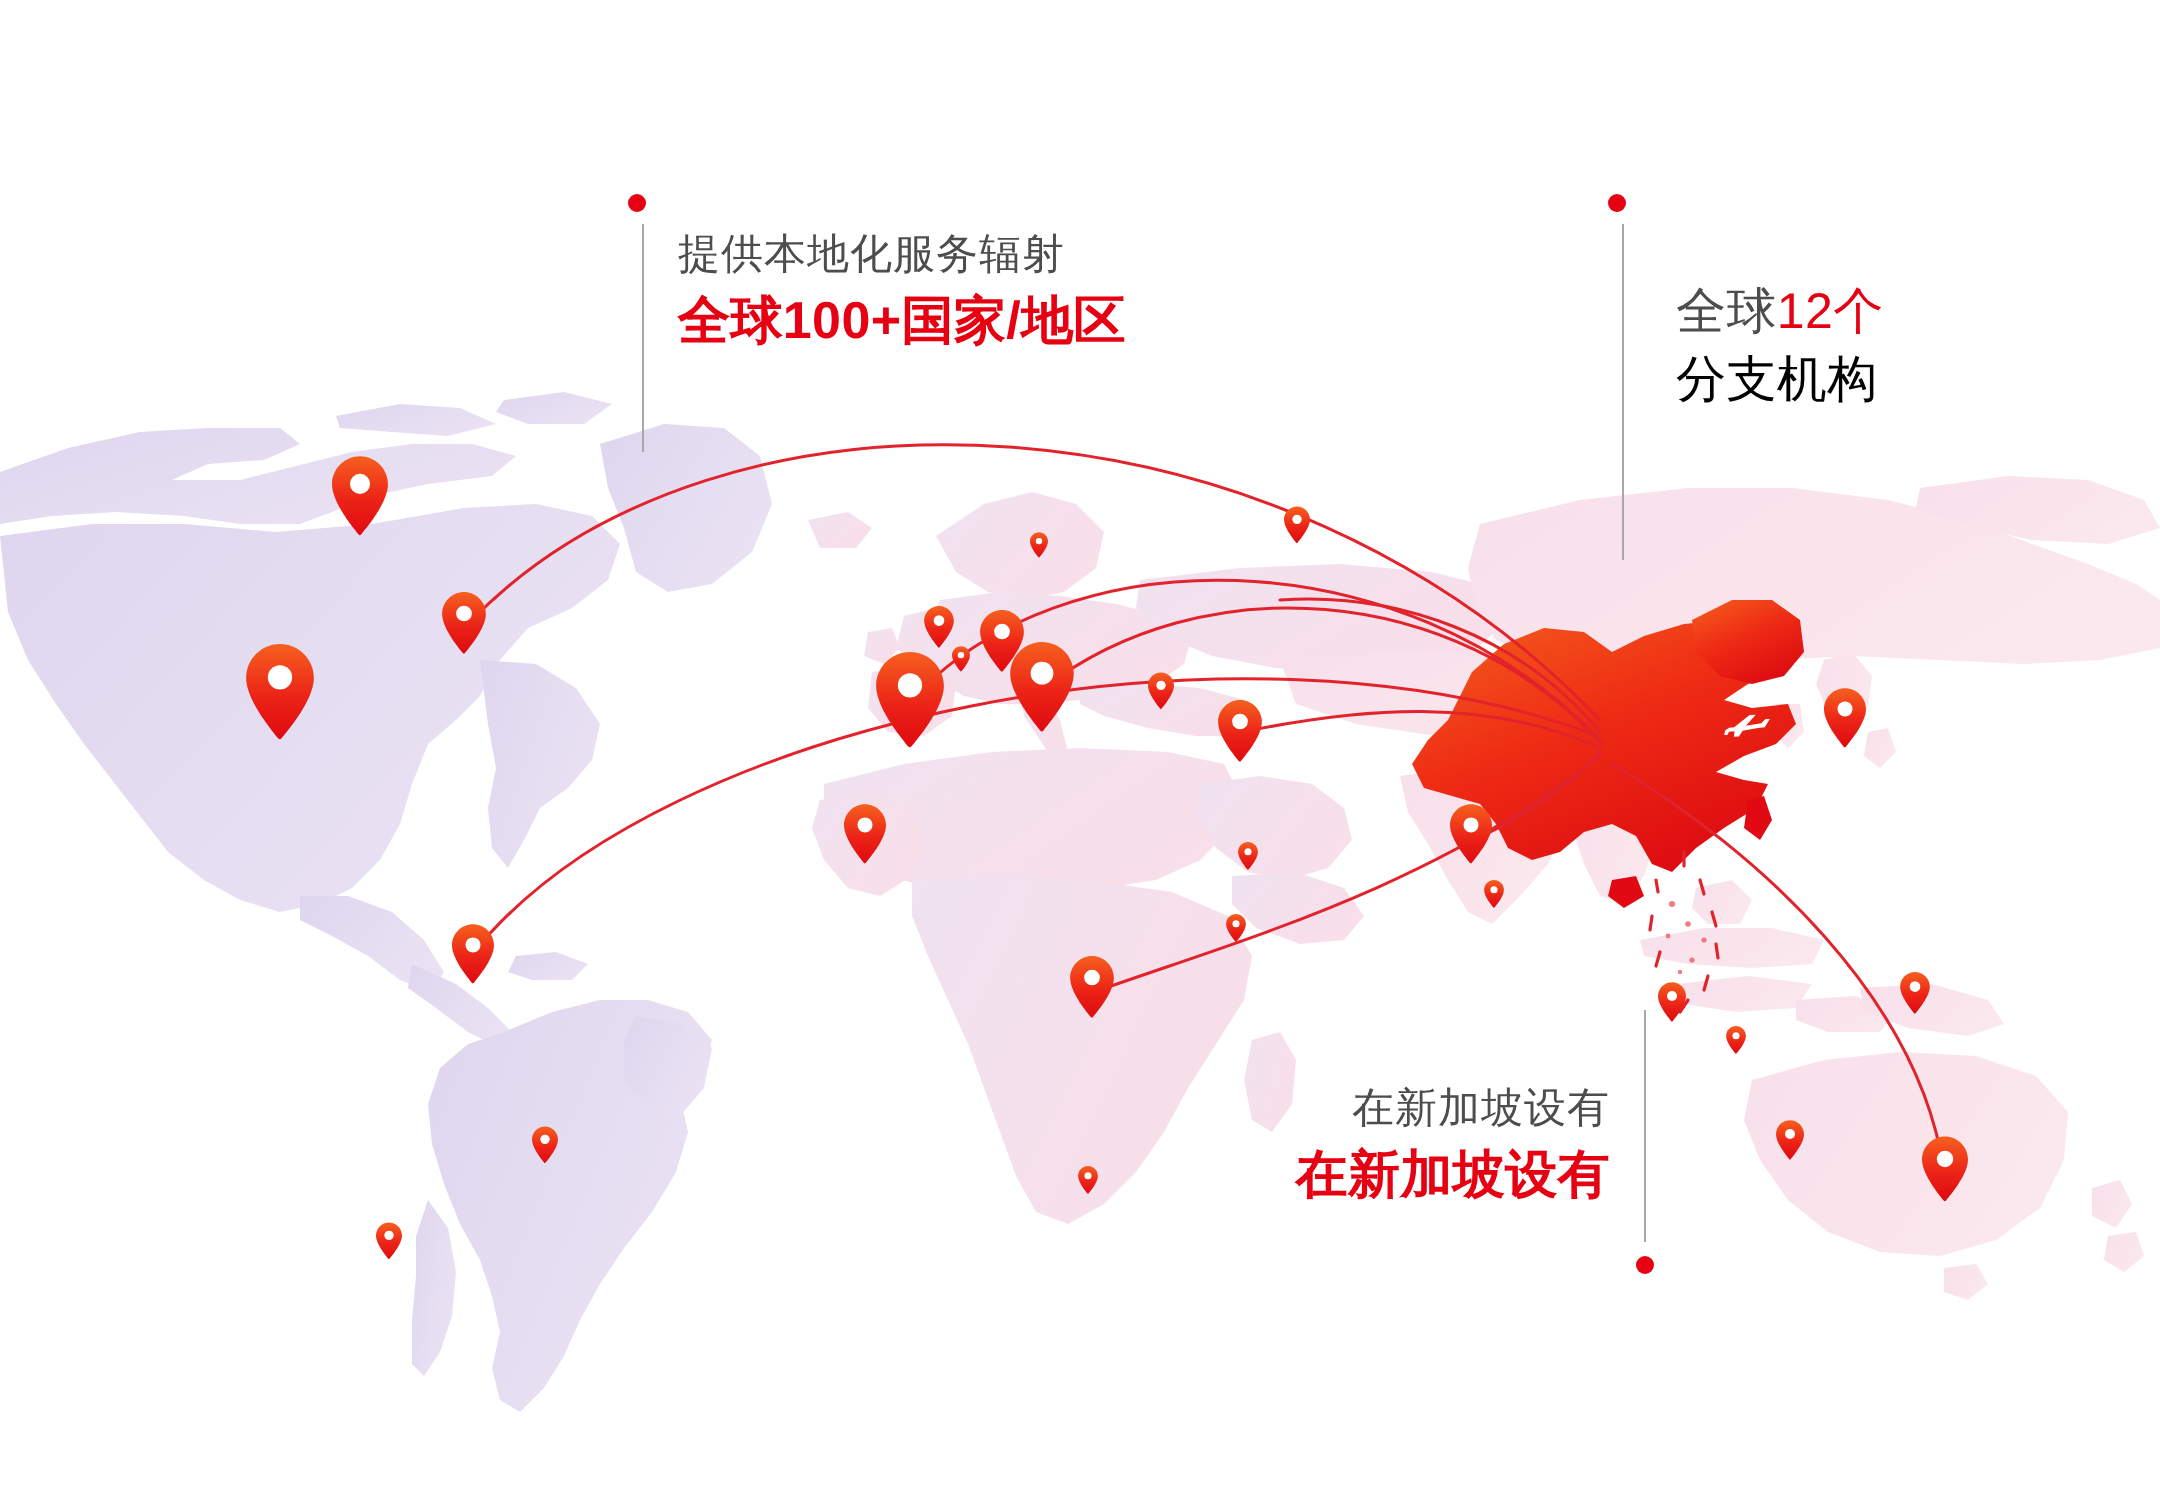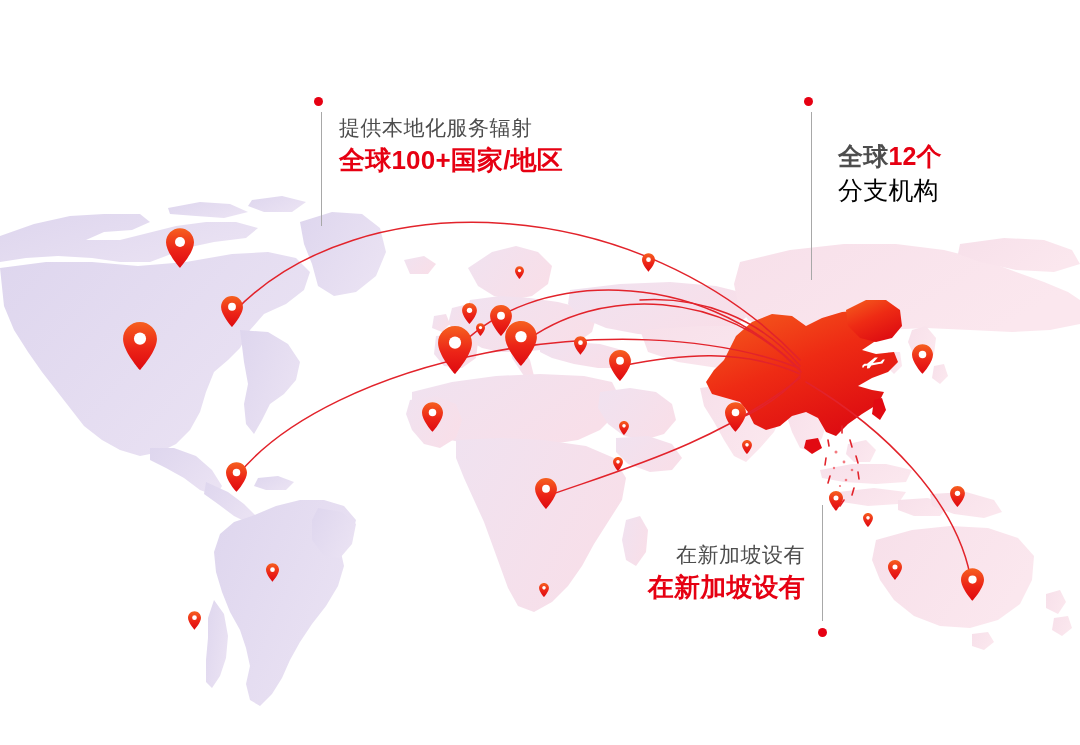--- a/index.html
+++ b/index.html
@@ -19,22 +19,22 @@
   .callout .cline{position:absolute;width:1px;}
   .ctext{position:absolute;white-space:nowrap;}
   .ctext .line1{
     font-size:21px;color:#4d4d4d;letter-spacing:.5px;line-height:1.45;
     font-weight:400;
   }
   .ctext .line2{
     font-size:26px;line-height:1.35;font-weight:bold;letter-spacing:.2px;
   }
   .ctext .mix{font-size:25px;line-height:1.35;letter-spacing:.2px;}
-  .mix .gry{color:#4d4d4d;font-weight:700;}
-  .mix .red{font-weight:bold;}
+  .mix .gry{color:#4d4d4d;font-weight:400;}
+  .mix .red{font-weight:normal;}
   .ctext.right{text-align:right;}
 </style>
 </head>
 <body>
 
 <div id="stage">
 
   <svg id="mapsvg" viewBox="0 0 1080 745">
     <defs>
       <linearGradient id="gPinA" x1="0" y1="0" x2="0" y2="1">

